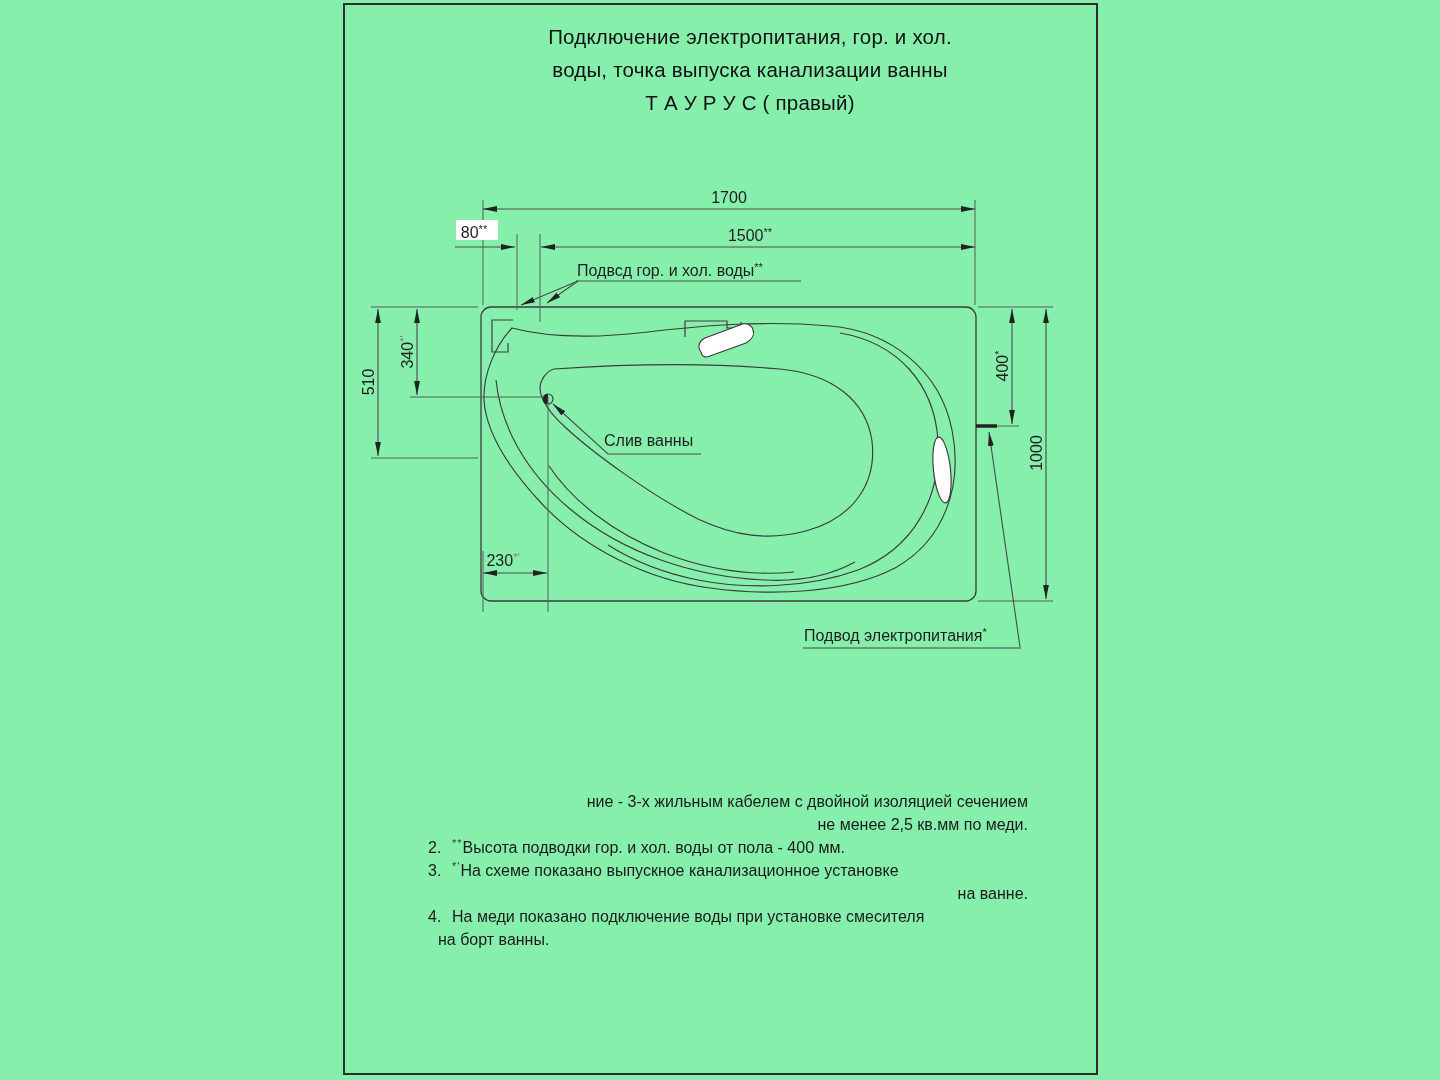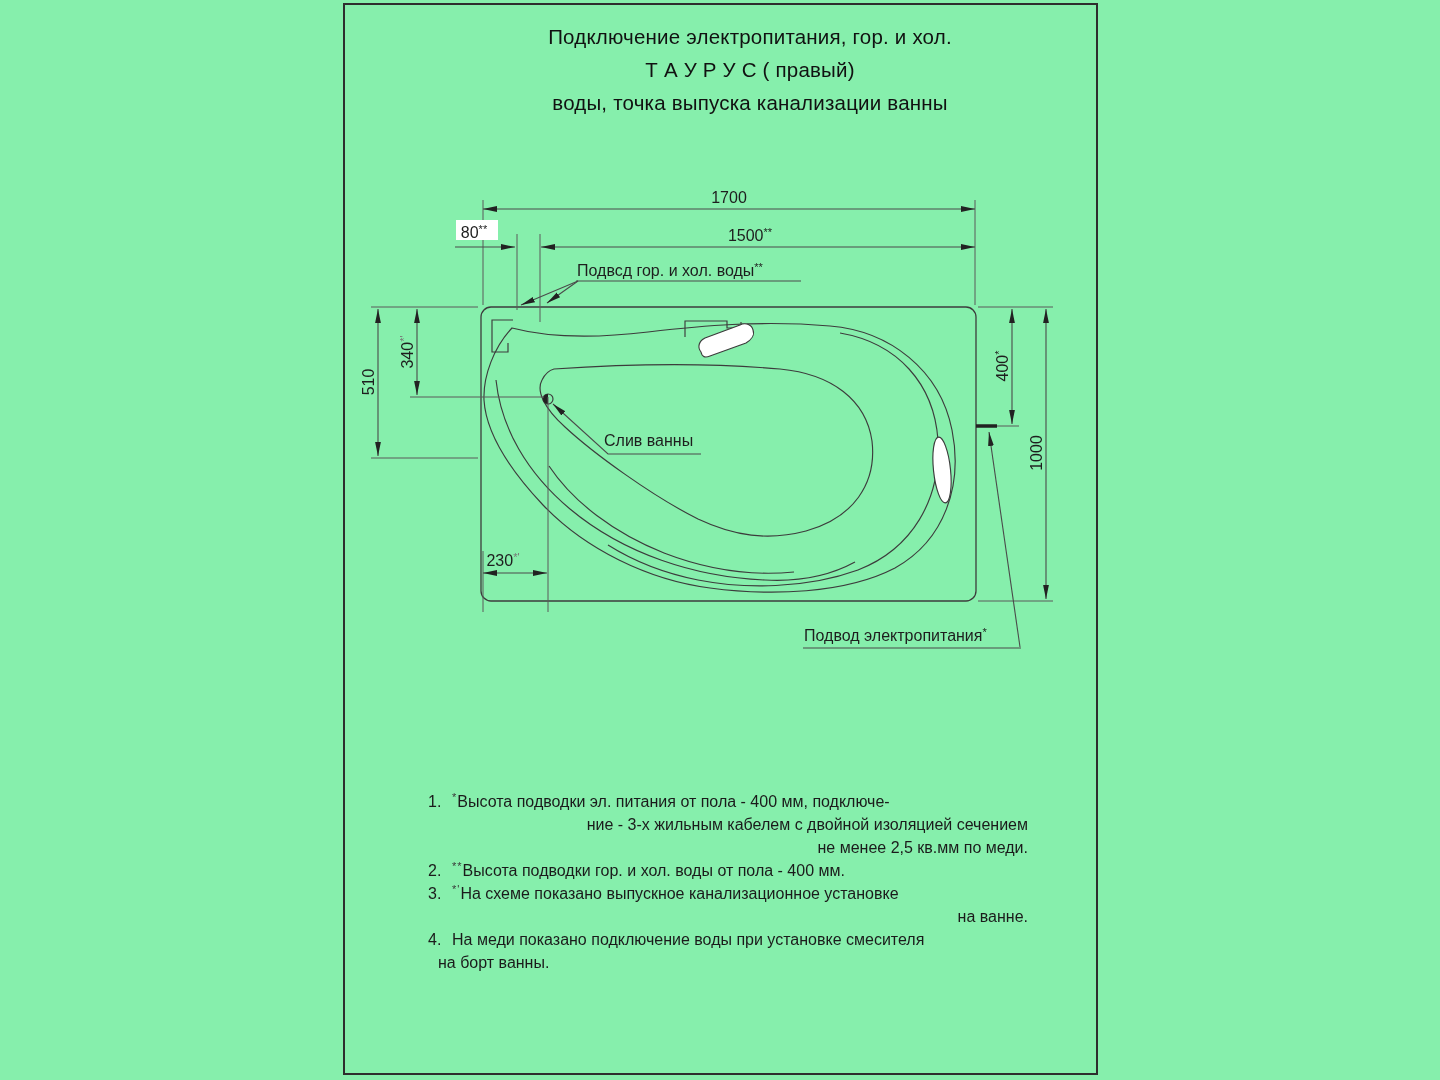--- a/index.html
+++ b/index.html
@@ -25,22 +25,22 @@
   .supt{font-size:11px;}
 </style>
 </head>
 <body>
 
 <div class="stage">
   <div class="sheet-border"></div>
 
   <div class="title">
     <div>Подключение электропитания, гор. и хол.</div>
+    <div>воды, точка выпуска канализации ванны</div>
     <div>Т А У Р У С ( правый)</div>
-    <div>воды, точка выпуска канализации ванны</div>
   </div>
 
   <svg width="1440" height="1080" viewBox="0 0 1440 1080">
     <defs>
       <marker id="arr" markerUnits="userSpaceOnUse" markerWidth="16" markerHeight="10" refX="14" refY="5" orient="auto-start-reverse">
         <path d="M14,5 L0,2.1 L0,7.9 Z" fill="#222"></path>
       </marker>
     </defs>
 
     <g>
@@ -148,21 +148,20 @@
     </g>
 
     <g>
       <text x="577" y="276"><tspan>Подвсд гор. и хол. воды</tspan><tspan class="supt" dy="-5">**</tspan></text>
       <text x="604" y="446">Слив ванны</text>
       <text x="804" y="641" font-size="17"><tspan>Подвод электропитания</tspan><tspan class="supt" dy="-5">*</tspan></text>
     </g>
   </svg>
 
   <div class="notes">
-    <div><span class="num">1.</span><sup>*</sup><span>Высота подводки эл. питания от пола - 400 мм, подключе-</span></div>
     <div class="c1"><span>ние - 3-х жильным кабелем с двойной изоляцией сечением</span></div>
     <div class="c1"><span>не менее 2,5 кв.мм по меди.</span></div>
     <div><span class="num">2.</span><sup>**</sup><span>Высота подводки гор. и хол. воды от пола - 400 мм.</span></div>
     <div><span class="num">3.</span><sup>*'</sup><span>На схеме показано выпускное канализационное установке</span></div>
     <div class="c1"><span>на ванне.</span></div>
     <div><span class="num">4.</span><sup></sup><span>На меди показано подключение воды при установке смесителя</span></div>
     <div class="c2"><span>на борт ванны.</span></div>
   </div>
 </div>
 

